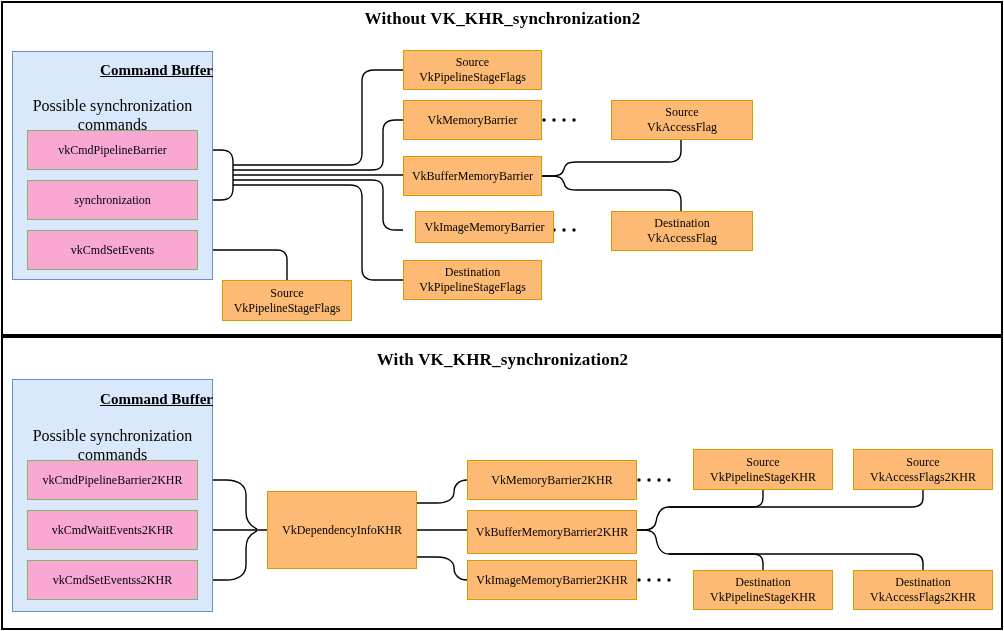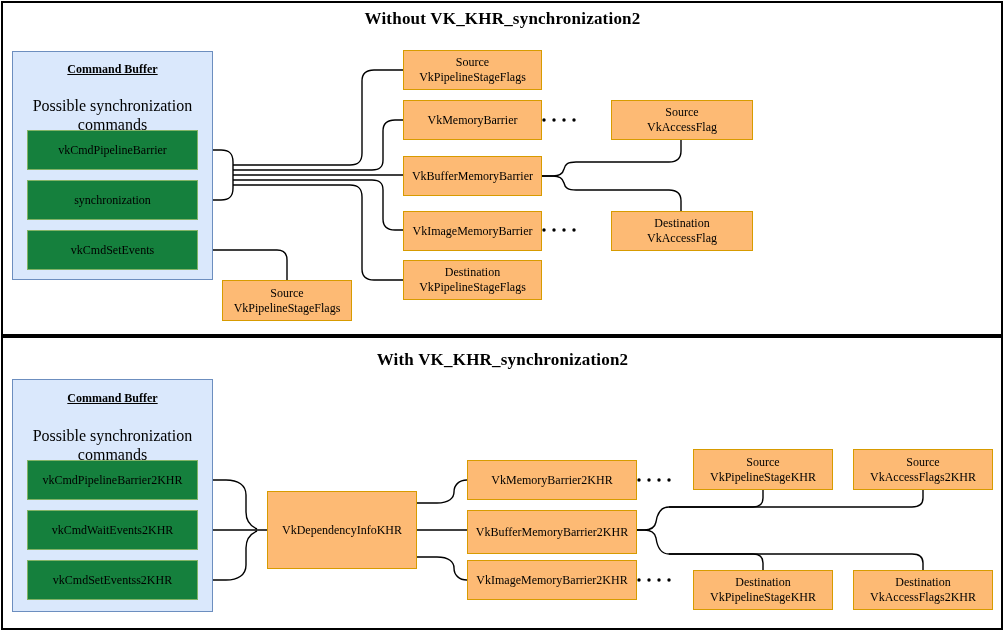--- a/index.html
+++ b/index.html
@@ -12,25 +12,25 @@
   .panel-title{
     position:absolute;z-index:2;width:1003px;text-align:center;
     font-size:17px;font-weight:bold;letter-spacing:0.2px;
   }
   .box{
     position:absolute;z-index:2;box-sizing:border-box;
     display:flex;align-items:center;justify-content:center;text-align:center;
     font-size:12px;line-height:1.25;white-space:pre-line;
   }
   .blue  {background:#dae8fc;border:1.5px solid #6c8ebf;}
-  .green {background:#15803d;border:1.5px solid #82b366;}
+  .green {background:#f9a8d4;border:1.5px solid #82b366;}
   .orange{background:#fdba74;border:1.5px solid #d79b00;}
   .cb-heading{
-    position:absolute;z-index:3;width:201px;text-align:center;
-    font-size:12px;font-weight:bold;text-decoration:underline;
+    position:absolute;z-index:3;width:201px;text-align:right;
+    font-size:15px;font-weight:bold;text-decoration:underline;
   }
   .cb-subheading{
     position:absolute;z-index:3;width:201px;text-align:center;
     font-size:16px;line-height:1.18;white-space:pre-line;
   }
 </style>
 </head>
 <body>
 
 <div id="stage">
@@ -101,21 +101,21 @@
   <div class="box green" style="left:27px;top:180px;width:171px;height:40px">synchronization</div>
   <div class="box green" style="left:27px;top:230px;width:171px;height:40px">vkCmdSetEvents</div>
 
   <div class="box orange" style="left:222px;top:280px;width:130px;height:41px">Source
 VkPipelineStageFlags</div>
 
   <div class="box orange" style="left:403px;top:50px;width:139px;height:40px">Source
 VkPipelineStageFlags</div>
   <div class="box orange" style="left:403px;top:100px;width:139px;height:40px">VkMemoryBarrier</div>
   <div class="box orange" style="left:403px;top:156px;width:139px;height:40px">VkBufferMemoryBarrier</div>
-  <div class="box orange" style="left:403px;top:211px;width:139px;height:40px">VkImageMemoryBarrier</div>
+  <div class="box orange" style="left:415px;top:211px;width:139px;height:32px">VkImageMemoryBarrier</div>
   <div class="box orange" style="left:403px;top:260px;width:139px;height:40px">Destination
 VkPipelineStageFlags</div>
 
   <div class="box orange" style="left:611px;top:100px;width:142px;height:40px">Source
 VkAccessFlag</div>
   <div class="box orange" style="left:611px;top:211px;width:142px;height:40px">Destination
 VkAccessFlag</div>
 
   <div class="panel-title" style="top:350px;left:1px">With VK_KHR_synchronization2</div>
 

